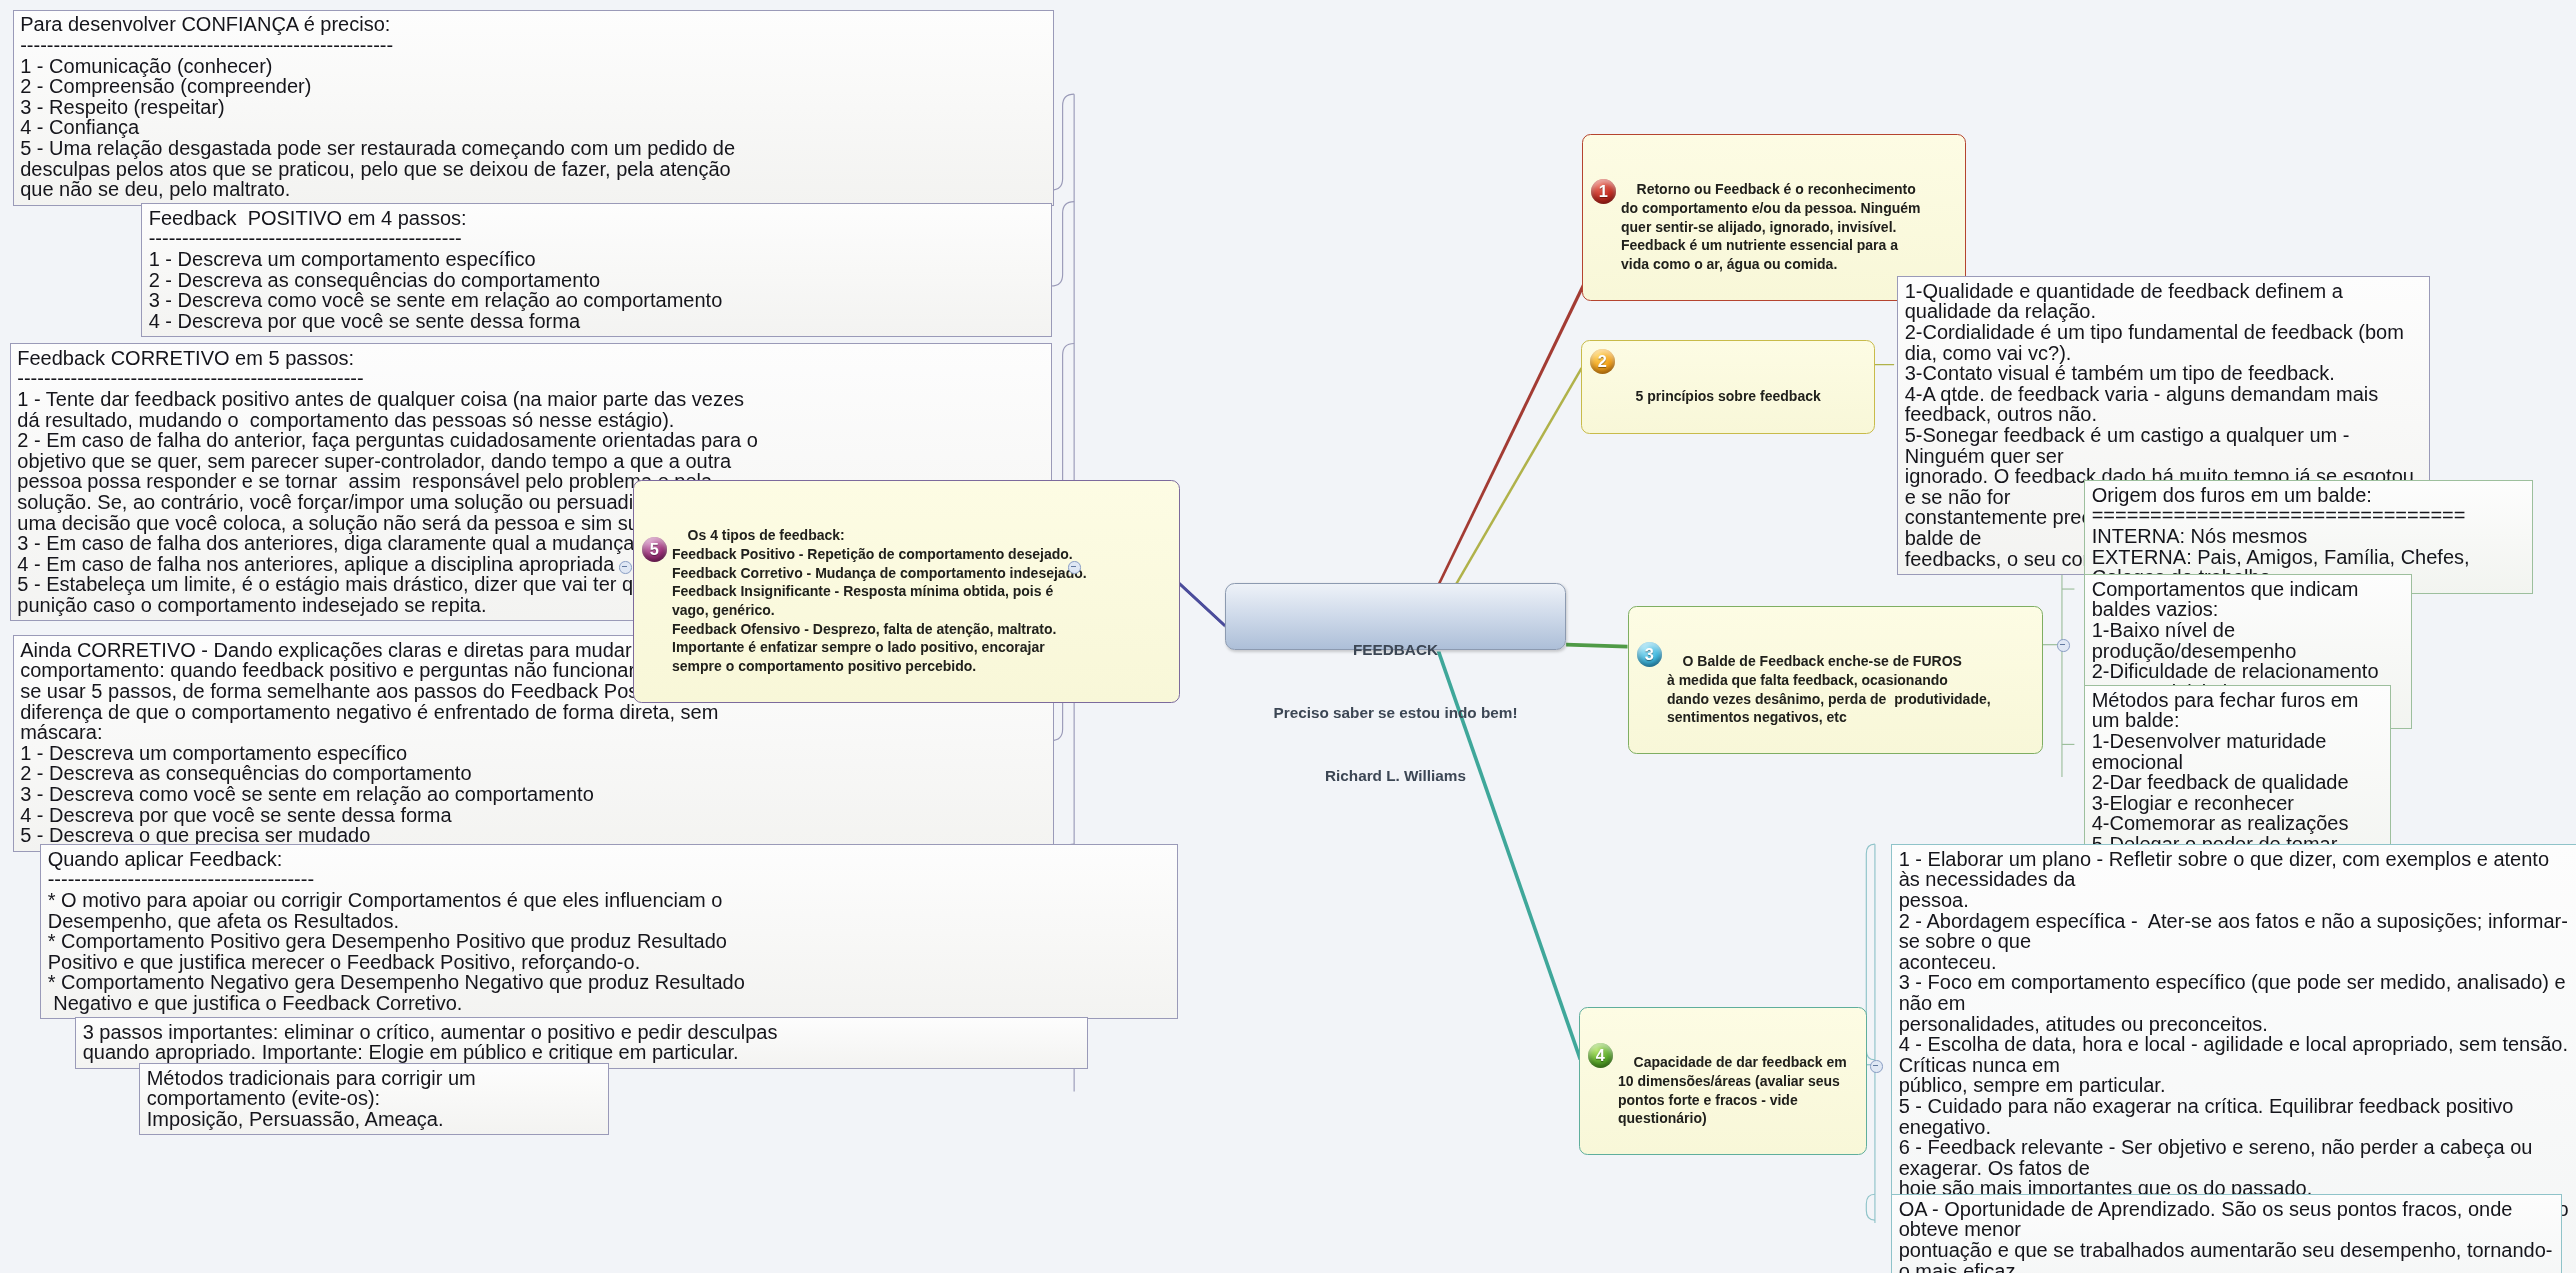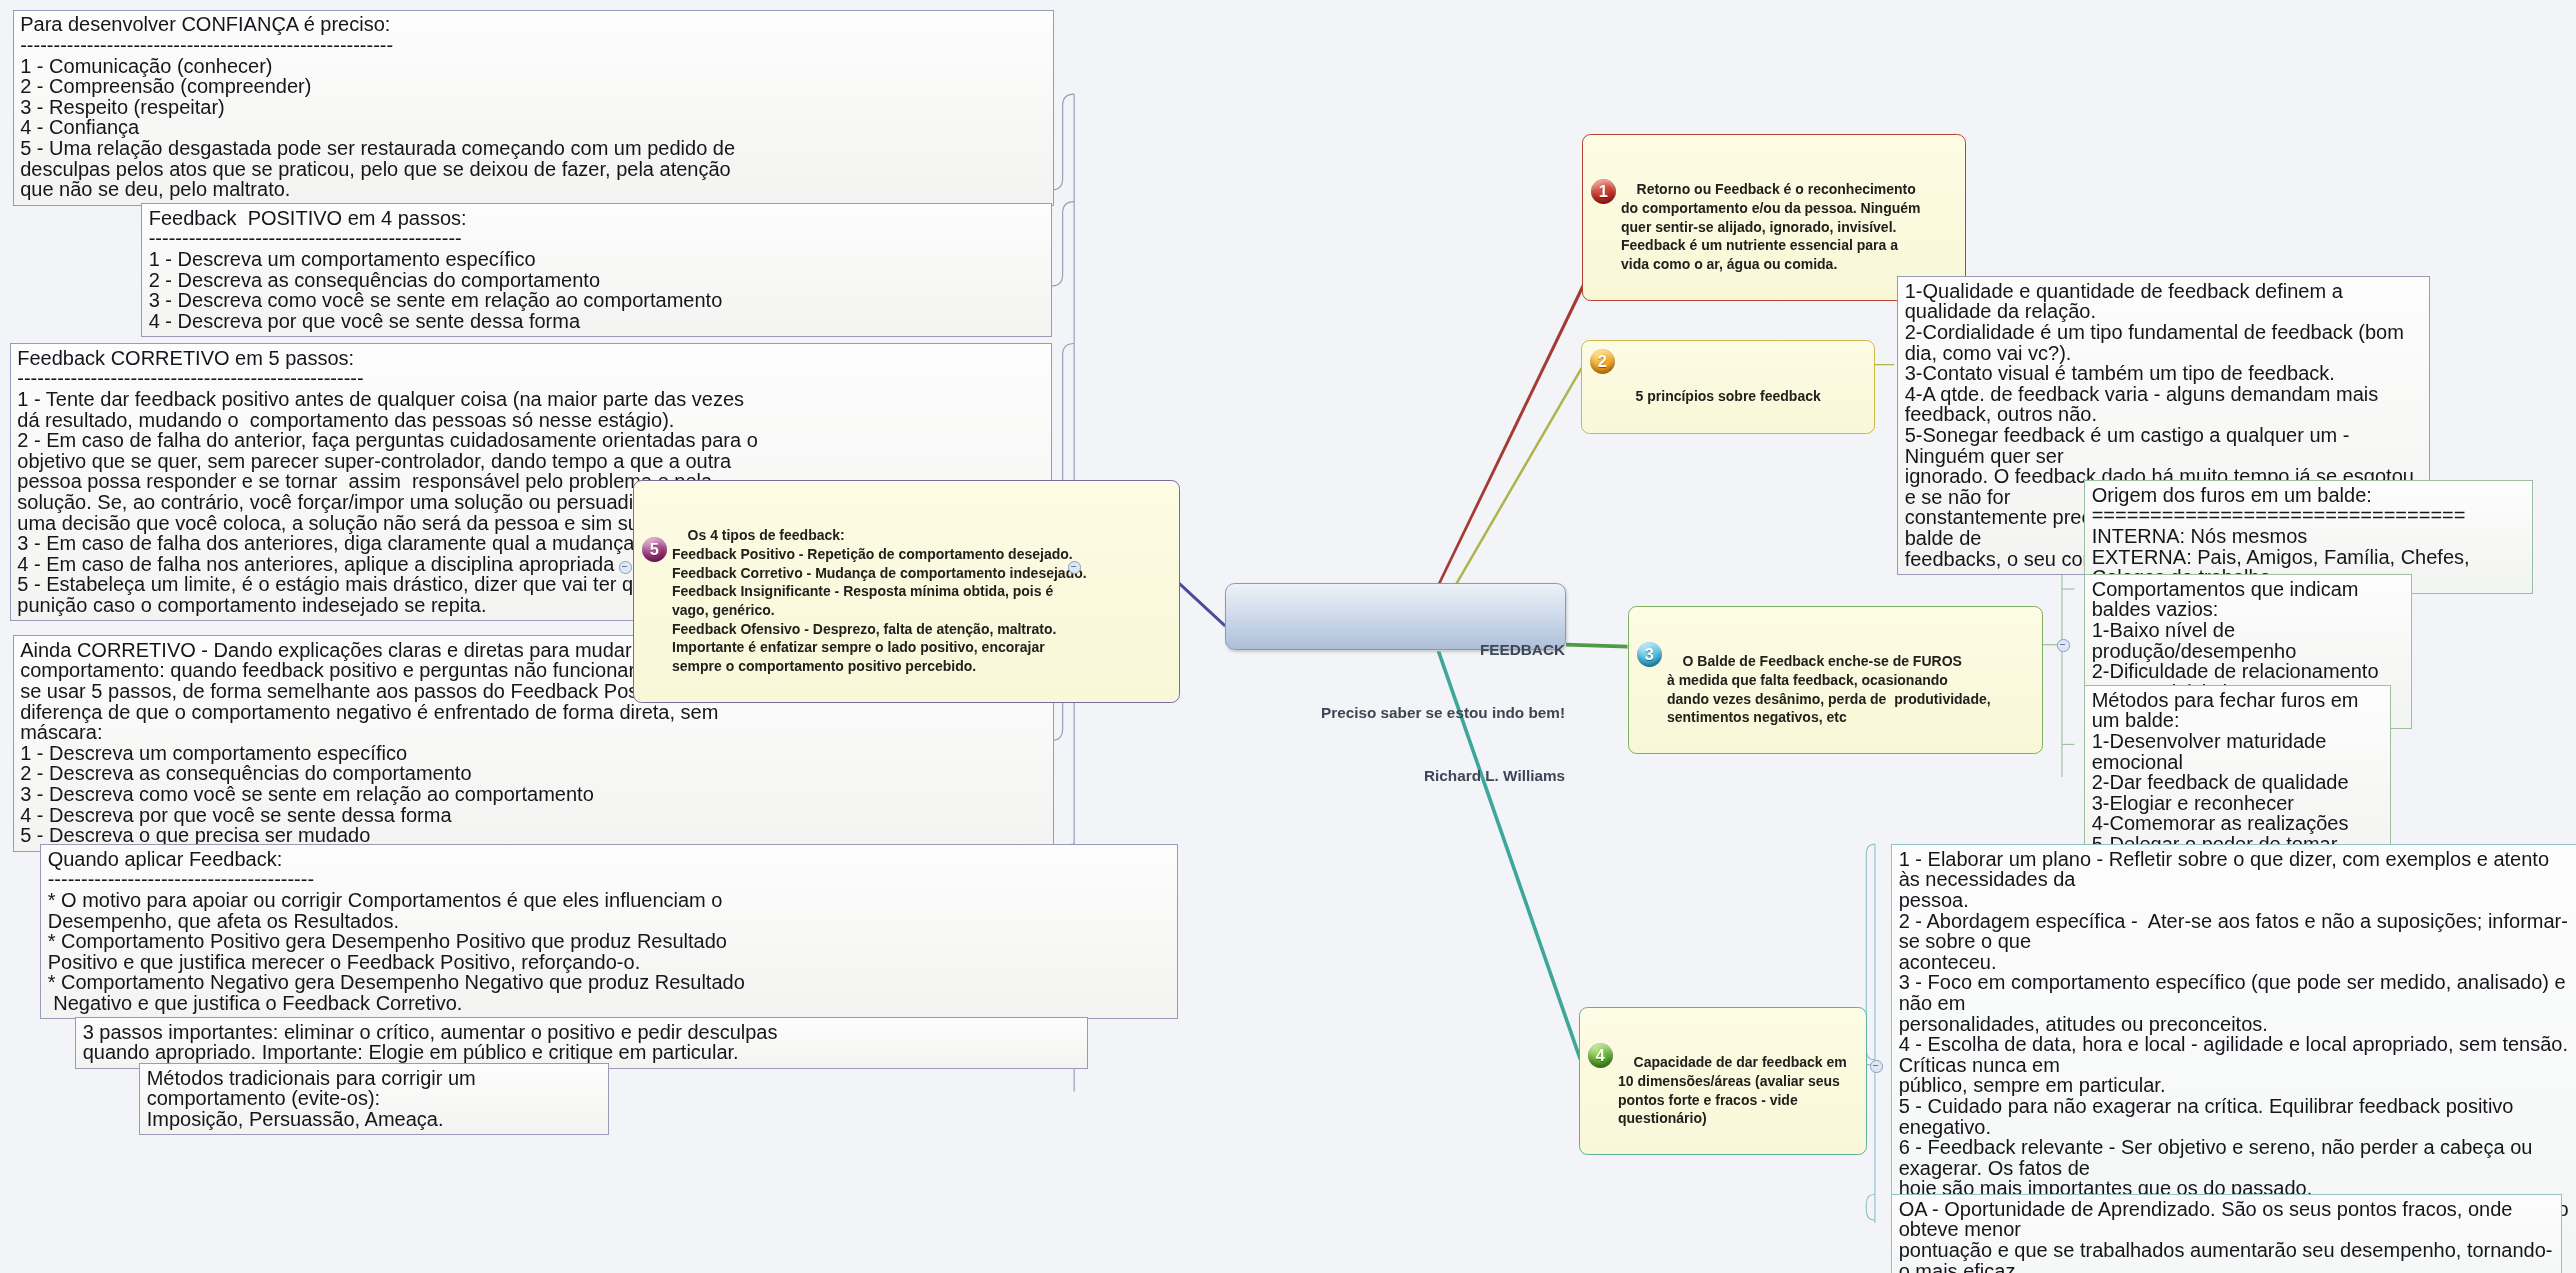--- a/index.html
+++ b/index.html
@@ -63,21 +63,21 @@
   .badge.b4{background:radial-gradient(circle at 35% 28%,#b3e36a 0%,#57a828 55%,#2c6a10 100%);}
   .badge.b5{background:radial-gradient(circle at 35% 28%,#d48ec2 0%,#9c2f77 55%,#5f1048 100%);}
 
   
   #root-node{
     position:absolute;
     box-sizing:border-box;
     background:linear-gradient(180deg,#eef2f8 0%,#cfdaea 48%,#adbfd8 100%);
     border:1px solid #8c9ab0;
     border-radius:9.6px;
-    text-align:right;
+    text-align:center;
     font-weight:bold;
     font-size:15.3px;
     line-height:21px;
     color:#3c4654;
     padding-top:12.5px;
     box-shadow:1px 1.9px 2.9px rgba(0,0,0,.18);
     white-space:pre-wrap;
   }
 
   .collapse{

